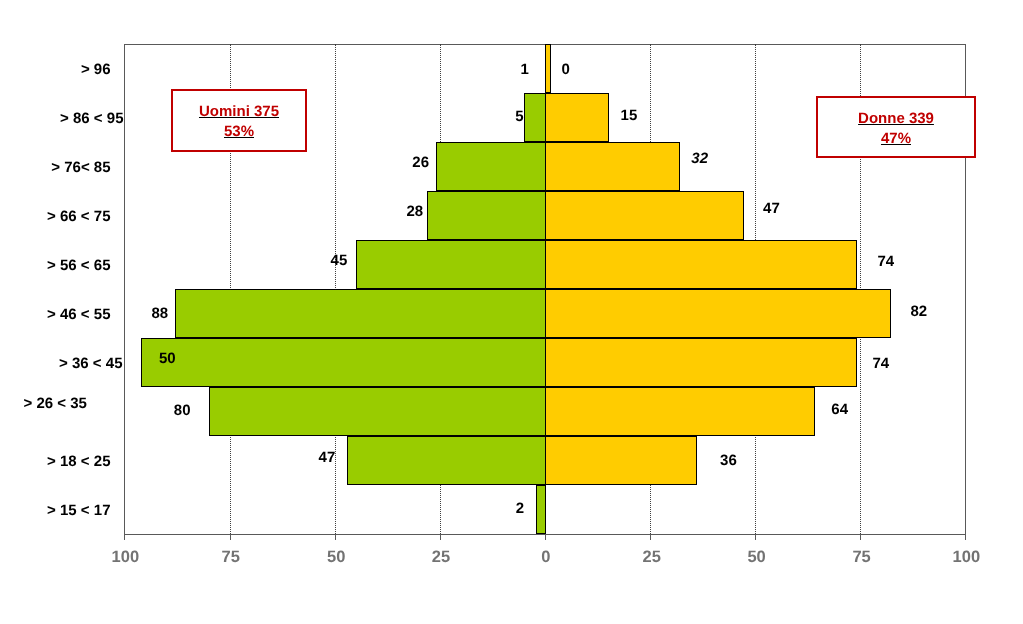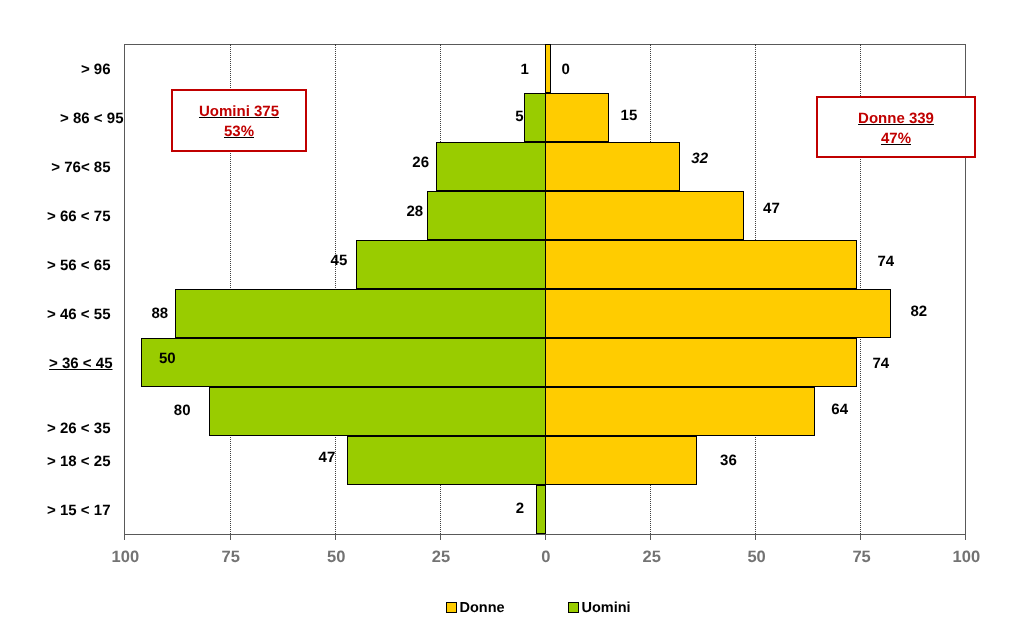--- a/index.html
+++ b/index.html
@@ -73,26 +73,26 @@
       <div class="cat-label" style="left: 0px; width: 110.5px; top: 258.2px;">&gt; 56 &lt; 65</div>
       <div class="bar" style="left: 174.96px; top: 289px; width: 370.04px; height: 49px; background: rgb(153, 204, 0); border-right-width: 0px;"></div>
       <div class="bar" style="left: 545px; top: 289px; width: 345.71px; height: 49px; background: rgb(255, 204, 0);"></div>
       <div class="dlabel r" style="left: 0px; width: 168.2px; top: 305.5px;">88</div>
       <div class="dlabel l" style="left: 910.5px; top: 303.5px;">82</div>
       <div class="cat-label" style="left: 0px; width: 110.5px; top: 307.2px;">&gt; 46 &lt; 55</div>
       <div class="bar" style="left: 141.32px; top: 338px; width: 403.68px; height: 49px; background: rgb(153, 204, 0); border-right-width: 0px;"></div>
       <div class="bar" style="left: 545px; top: 338px; width: 312.07px; height: 49px; background: rgb(255, 204, 0);"></div>
       <div class="dlabel r" style="left: 0px; width: 175.7px; top: 350.5px;">50</div>
       <div class="dlabel l" style="left: 872.4px; top: 356.2px;">74</div>
-      <div class="cat-label" style="left: 2px; width: 110.5px; top: 356.2px; text-decoration: underline;">&gt; 36 &lt; 45</div>
+      <div class="cat-label" style="left: 12px; width: 110.5px; top: 356.2px;">&gt; 36 &lt; 45</div>
       <div class="bar" style="left: 208.6px; top: 387px; width: 336.4px; height: 49px; background: rgb(153, 204, 0); border-right-width: 0px;"></div>
       <div class="bar" style="left: 545px; top: 387px; width: 270.02px; height: 49px; background: rgb(255, 204, 0);"></div>
       <div class="dlabel r" style="left: 0px; width: 190.5px; top: 403.1px;">80</div>
       <div class="dlabel l" style="left: 831.3px; top: 402.2px;">64</div>
-      <div class="cat-label" style="left: 0px; width: 110.5px; top: 421px;">&gt; 26 &lt; 35</div>
+      <div class="cat-label" style="left: 0px; width: 110.5px; top: 396px; text-align: center;">&gt; 26 &lt; 35</div>
       <div class="bar" style="left: 347.365px; top: 436px; width: 197.635px; height: 49px; background: rgb(153, 204, 0); border-right-width: 0px;"></div>
       <div class="bar" style="left: 545px; top: 436px; width: 152.28px; height: 49px; background: rgb(255, 204, 0);"></div>
       <div class="dlabel r" style="left: 0px; width: 335.3px; top: 450.2px;">47</div>
       <div class="dlabel l" style="left: 720.1px; top: 453.3px; text-align: right;">36</div>
       <div class="cat-label" style="left: 0px; width: 110.5px; top: 454.2px;">&gt; 18 &lt; 25</div>
       <div class="bar" style="left: 535.89px; top: 485px; width: 10.11px; height: 49px; background: rgb(153, 204, 0);"></div>
       <div class="dlabel r" style="left: 0px; width: 524.2px; top: 500.7px;">2</div>
       <div class="cat-label" style="left: 0px; width: 110.5px; top: 503.2px;">&gt; 15 &lt; 17</div>
       <div class="axis-x" style="left: 124.5px; top: 534px; width: 841px; height: 1px;"></div>
       <div class="tick" style="left: 124px; top: 534px; height: 5.5px;"></div>
@@ -119,23 +119,13 @@
           <span>53%</span>
         </div>
       </div>
       <div class="callout" style="left: 816px; top: 96px; width: 160px; height: 62px;">
         <div class="callout-inner">
           <span>Donne 339</span>
           <span>47%</span>
         </div>
       </div>
     </div>
-  <div class="legend">
-      <div class="legend-item" style="left: 445.5px; top: 4px;">
-        <div class="legend-swatch" style="background: rgb(255, 204, 0);"></div>
-        <div class="legend-label">Donne</div>
-      </div>
-      <div class="legend-item" style="left: 567.5px; top: 4px;">
-        <div class="legend-swatch" style="background: rgb(153, 204, 0);"></div>
-        <div class="legend-label">Uomini</div>
-      </div>
-    </div>
 </div>
 
 </body></html>

